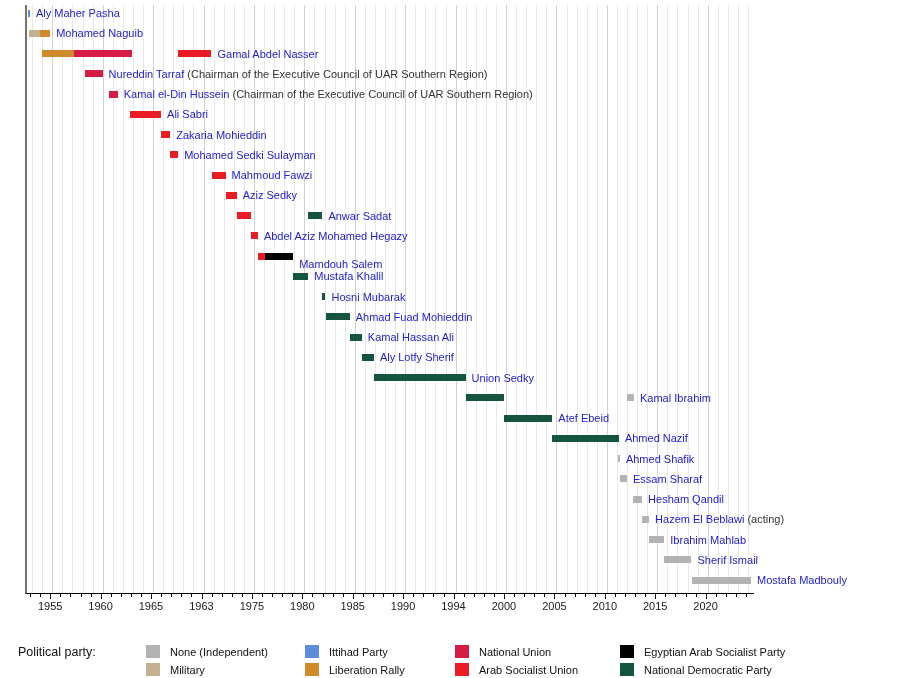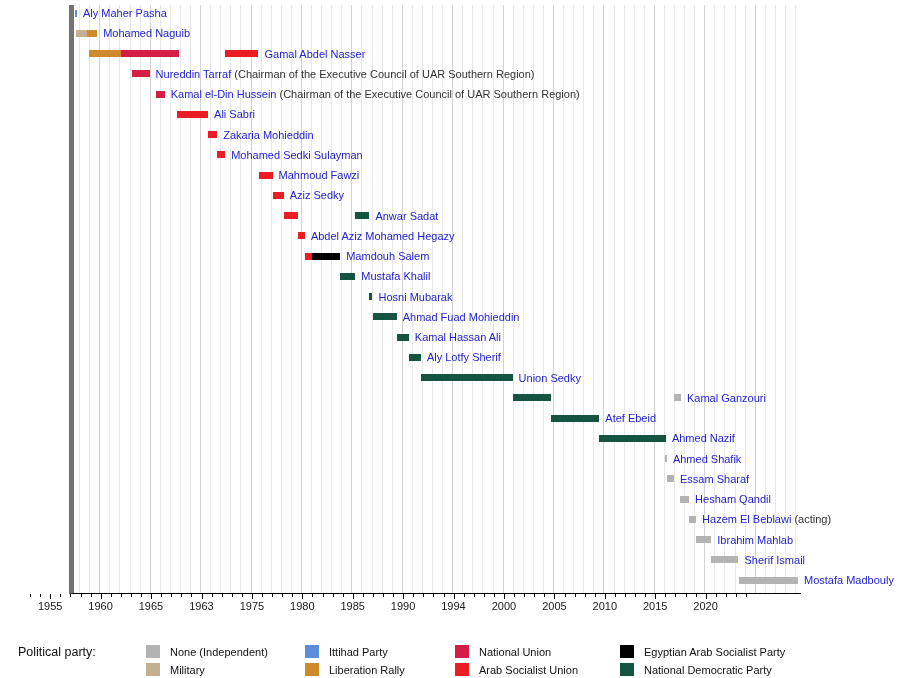--- a/index.html
+++ b/index.html
@@ -1,19 +1,19 @@
 <!DOCTYPE html>
 <html><head>
 <meta charset="utf-8">
 <style>
   html,body{margin:0;padding:0;background:#fff;}
   #screen{position:relative;width:900px;height:678px;background:#ffffff;overflow:hidden;
           font-family:"Liberation Sans",sans-serif;}
   #plot{position:absolute;left:25px;top:5px;width:727px;height:588px;
-        border-left:5px solid #737373;border-bottom:1px solid #000;margin-left:44px;}
+        border-left:2px solid #737373;border-bottom:1px solid #000;}
   .gridline{position:absolute;top:0;bottom:0;width:1px;}
   .gridline.minor{background:#e8e8e8;}
   .gridline.major{background:#d2d2d2;}
   .bar{position:absolute;height:7px;}
   .row-label{position:absolute;white-space:nowrap;font-size:11px;line-height:14px;}
   .row-label .nm{color:#2222cc;}
   .row-label .nt{color:#333333;}
   .tick{position:absolute;width:1px;background:#000;}
   .tick-label{position:absolute;width:44px;text-align:center;font-size:11px;color:#1a1a1a;}
   #legend-title{position:absolute;left:18px;top:645px;font-size:12.5px;color:#111;}
@@ -120,36 +120,36 @@
       <div class="row-label" style="left: 204.6px; top: 163px;"><span class="nm">Mahmoud Fawzi</span></div>
       <div class="bar" style="left: 198.6px; width: 11.1px; top: 186.8px; background: rgb(234, 28, 36);"></div>
       <div class="row-label" style="left: 215.7px; top: 183.3px;"><span class="nm">Aziz Sedky</span></div>
       <div class="bar" style="left: 209.7px; width: 14.1px; top: 207px; background: rgb(234, 28, 36);"></div>
       <div class="bar" style="left: 281.3px; width: 14.1px; top: 207px; background: rgb(21, 84, 64);"></div>
       <div class="row-label" style="left: 301.4px; top: 203.5px;"><span class="nm">Anwar Sadat</span></div>
       <div class="bar" style="left: 223.8px; width: 7.1px; top: 227.3px; background: rgb(234, 28, 36);"></div>
       <div class="row-label" style="left: 236.9px; top: 223.8px;"><span class="nm">Abdel Aziz Mohamed Hegazy</span></div>
       <div class="bar" style="left: 230.9px; width: 7.1px; top: 247.5px; background: rgb(234, 28, 36);"></div>
       <div class="bar" style="left: 238px; width: 28.2px; top: 247.5px; background: rgb(0, 0, 0);"></div>
-      <div class="row-label" style="left: 272.2px; top: 244px;"><span class="nm">Mamdouh Salem</span></div>
+      <div class="row-label" style="left: 272.2px; top: 252px;"><span class="nm">Mamdouh Salem</span></div>
       <div class="bar" style="left: 266.2px; width: 15.1px; top: 267.8px; background: rgb(21, 84, 64);"></div>
       <div class="row-label" style="left: 287.3px; top: 264.3px;"><span class="nm">Mustafa Khalil</span></div>
       <div class="bar" style="left: 295.4px; width: 3px; top: 288px; background: rgb(21, 84, 64);"></div>
       <div class="row-label" style="left: 304.5px; top: 284.5px;"><span class="nm">Hosni Mubarak</span></div>
       <div class="bar" style="left: 298.5px; width: 24.2px; top: 308.3px; background: rgb(21, 84, 64);"></div>
       <div class="row-label" style="left: 328.7px; top: 304.8px;"><span class="nm">Ahmad Fuad Mohieddin</span></div>
       <div class="bar" style="left: 322.7px; width: 12.1px; top: 328.5px; background: rgb(21, 84, 64);"></div>
       <div class="row-label" style="left: 340.8px; top: 325px;"><span class="nm">Kamal Hassan Ali</span></div>
       <div class="bar" style="left: 334.8px; width: 12.1px; top: 348.8px; background: rgb(21, 84, 64);"></div>
       <div class="row-label" style="left: 352.9px; top: 345.3px;"><span class="nm">Aly Lotfy Sherif</span></div>
       <div class="bar" style="left: 346.9px; width: 91.8px; top: 369px; background: rgb(21, 84, 64);"></div>
       <div class="row-label" style="left: 444.6px; top: 365.5px;"><span class="nm">Union Sedky</span></div>
       <div class="bar" style="left: 438.6px; width: 38.3px; top: 389.3px; background: rgb(21, 84, 64);"></div>
       <div class="bar" style="left: 600px; width: 7.1px; top: 389.3px; background: rgb(179, 179, 179);"></div>
-      <div class="row-label" style="left: 613px; top: 385.8px;"><span class="nm">Kamal Ganzouri</span></div>
+      <div class="row-label" style="left: 613px; top: 385.8px;"><span class="nm">Kamal Ibrahim</span></div>
       <div class="bar" style="left: 476.9px; width: 48.4px; top: 409.5px; background: rgb(21, 84, 64);"></div>
       <div class="row-label" style="left: 531.3px; top: 406px;"><span class="nm">Atef Ebeid</span></div>
       <div class="bar" style="left: 525.3px; width: 66.5px; top: 429.8px; background: rgb(21, 84, 64);"></div>
       <div class="row-label" style="left: 597.9px; top: 426.3px;"><span class="nm">Ahmed Nazif</span></div>
       <div class="bar" style="left: 590.9px; width: 2px; top: 450px; background: rgb(179, 179, 179);"></div>
       <div class="row-label" style="left: 598.9px; top: 446.5px;"><span class="nm">Ahmed Shafik</span></div>
       <div class="bar" style="left: 592.9px; width: 7.1px; top: 470.3px; background: rgb(179, 179, 179);"></div>
       <div class="row-label" style="left: 606px; top: 466.8px;"><span class="nm">Essam Sharaf</span></div>
       <div class="bar" style="left: 606px; width: 9.1px; top: 490.5px; background: rgb(179, 179, 179);"></div>
       <div class="row-label" style="left: 621.1px; top: 487px;"><span class="nm">Hesham Qandil</span></div>

